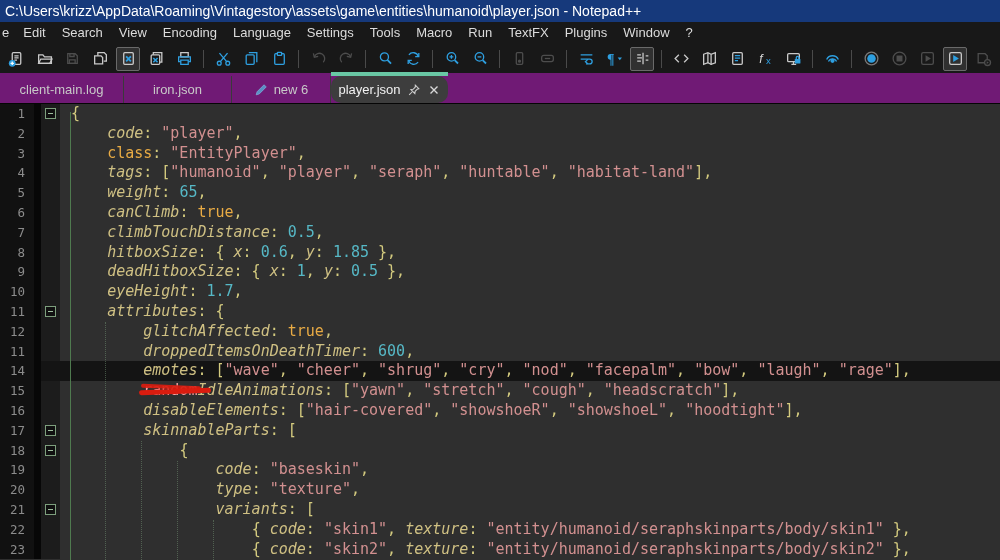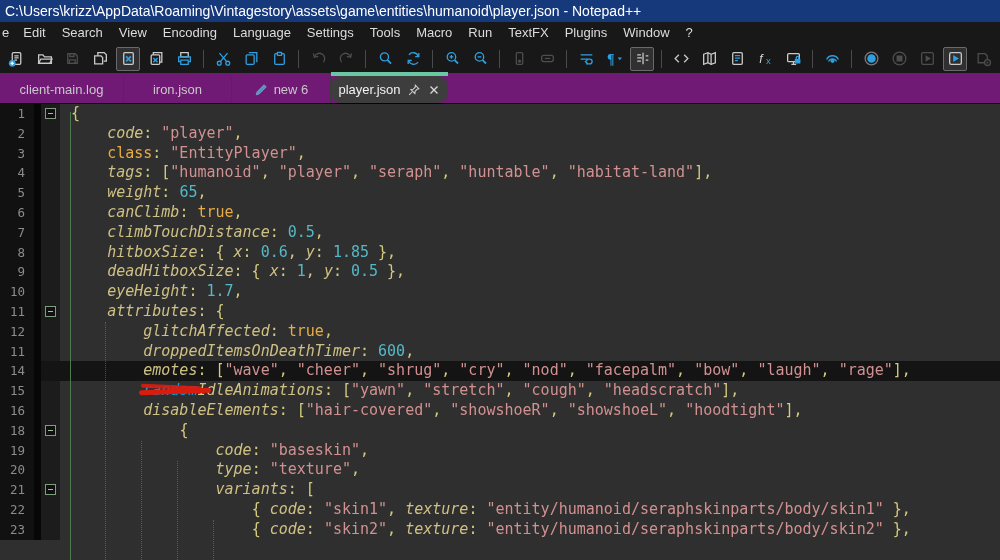--- a/index.html
+++ b/index.html
@@ -55,21 +55,21 @@
 
   
   .k { color:var(--key,#cfc083);font-style:italic; }
   .s { color:var(--str,#d29090); }
   .n { color:var(--num,#56b8c6); }
   .b { color:var(--kw,#e9ab44); font-weight:normal; }
   .p { color:var(--punct,#d4cb7f); }
   .d { color:#dcdcdc; }
 
   
-  .x { color:#0ea5e9; position:relative; display:inline-block;font-style:italic; }
+  .x { color:#fca5a5; position:relative; display:inline-block; }
   .x::after { content:""; position:absolute; left:-4px; right:-14px; top:8px; height:5px;
               background:var(--scribble,#da1c0f); border-radius:3px; transform:rotate(-2deg); z-index:4; }
   .x::before { content:""; position:absolute; left:-2px; right:-4px; top:4px; height:4px;
                background:var(--scribble,#da1c0f); border-radius:3px; transform:rotate(2.5deg); opacity:.92; z-index:4; }
 </style>
 </head>
 <body>
 
 <div id="app">
 
@@ -437,20 +437,28 @@
           <div class="cell-fold"></div>
           <div class="cell-code"><span class="d">        </span><span class="x">random</span><span class="k">IdleAnimations</span><span class="p">: [</span><span class="s">"yawn"</span><span class="p">, </span><span class="s">"stretch"</span><span class="p">, </span><span class="s">"cough"</span><span class="p">, </span><span class="s">"headscratch"</span><span class="p">],</span></div>
         </div>
         <div class="row">
           <div class="cell-num">16</div>
           <div class="cell-mark"></div>
           <div class="cell-fold"></div>
           <div class="cell-code"><span class="d">        </span><span class="k">disableElements</span><span class="p">: [</span><span class="s">"hair-covered"</span><span class="p">, </span><span class="s">"showshoeR"</span><span class="p">, </span><span class="s">"showshoeL"</span><span class="p">, </span><span class="s">"hoodtight"</span><span class="p">],</span></div>
         </div>
         <div class="row">
+          <div class="cell-num">17</div>
+          <div class="cell-mark"></div>
+          <div class="cell-fold">
+            <div class="foldbox"></div>
+          </div>
+          <div class="cell-code"><span class="d">        </span><span class="k">skinnableParts</span><span class="p">: [</span></div>
+        </div>
+        <div class="row">
           <div class="cell-num">18</div>
           <div class="cell-mark"></div>
           <div class="cell-fold">
             <div class="foldbox"></div>
           </div>
           <div class="cell-code"><span class="d">            </span><span class="p">{</span></div>
         </div>
         <div class="row">
           <div class="cell-num">19</div>
           <div class="cell-mark"></div>

